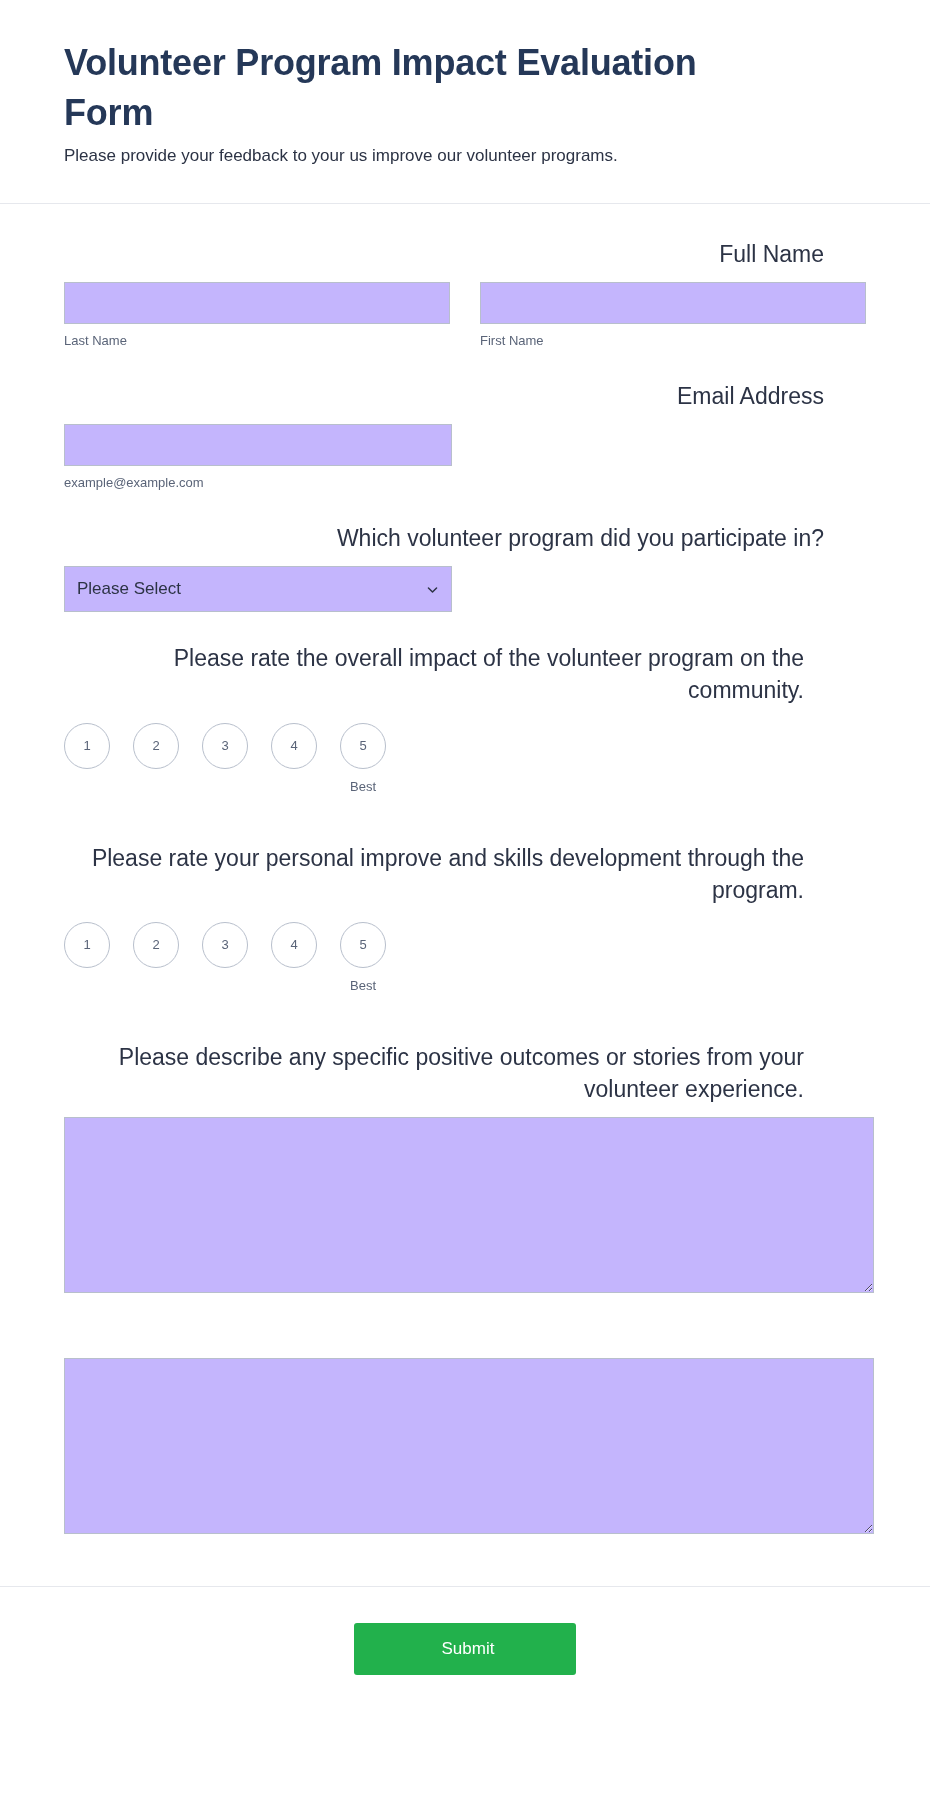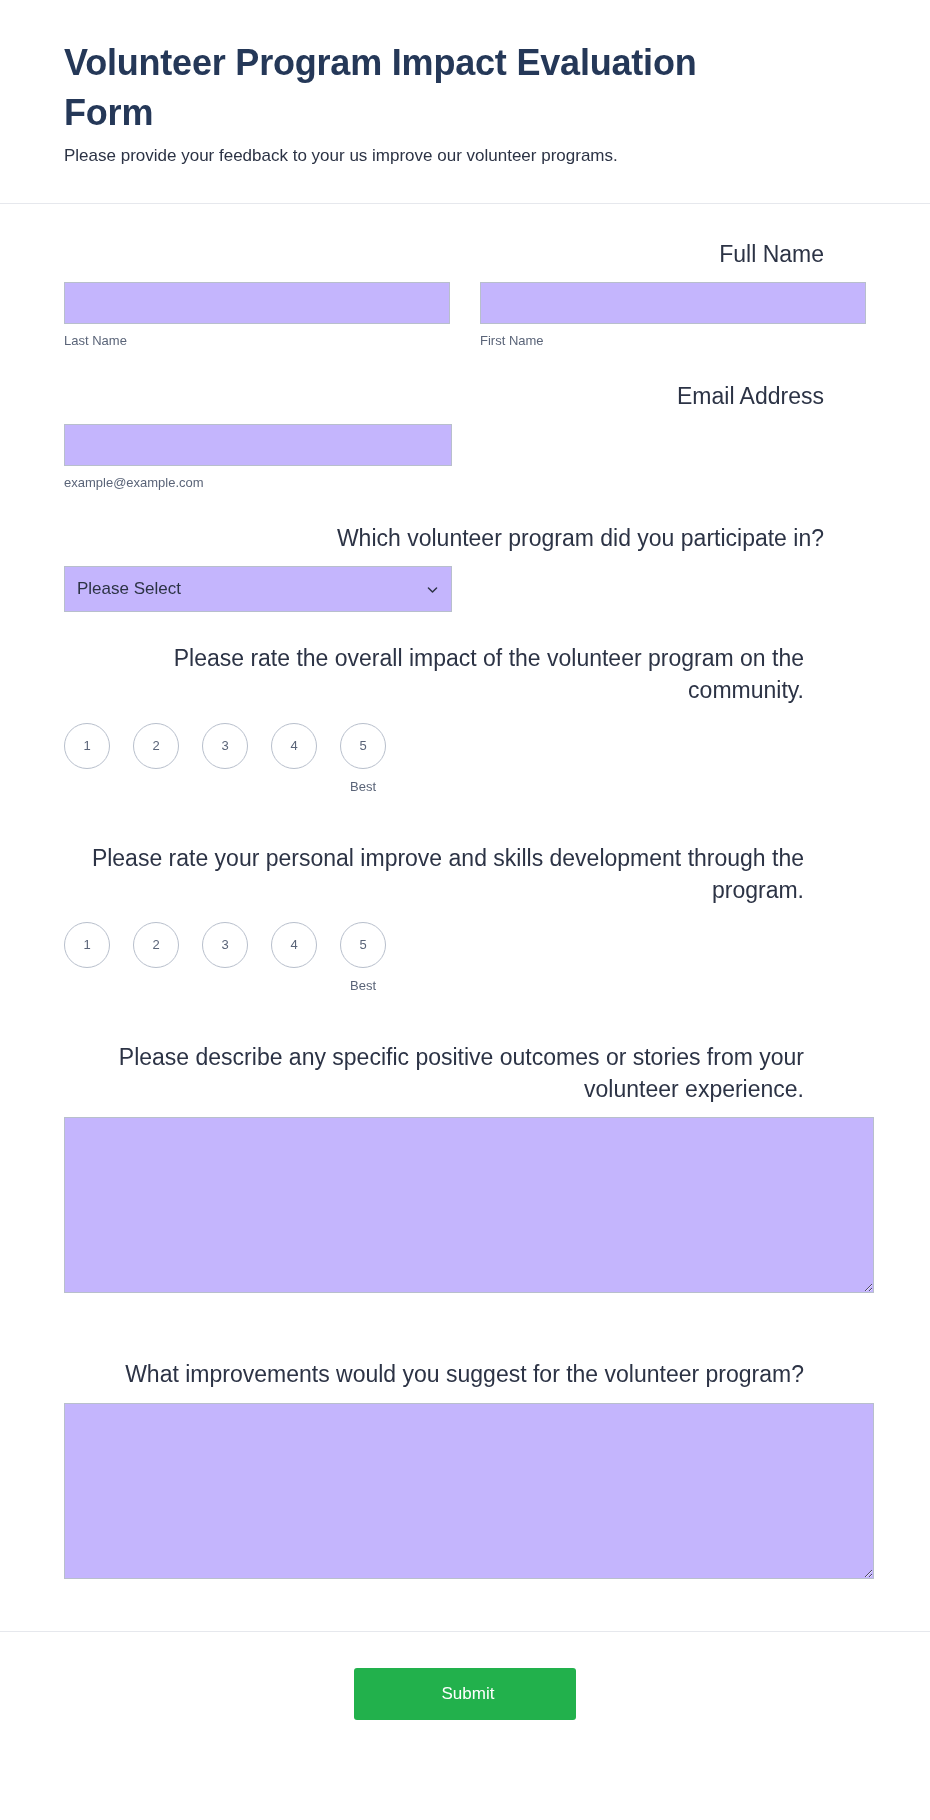--- a/index.html
+++ b/index.html
@@ -278,21 +278,20 @@
         </div>
       </div>
     </div>
 
     <div class="field-block gap-xl">
       <label class="field-label wide">Please describe any specific positive outcomes or stories from your volunteer experience.</label>
       <textarea class="textarea-lg" placeholder="" style=""></textarea>
     </div>
 
     <div class="field-block">
-      <label class="field-label wide">What improvements would you suggest for the volunteer program?</label>
       <textarea class="textarea-lg" placeholder="" style=""></textarea>
     </div>
 
   </div>
 
   <div class="form-footer">
     <button class="submit-btn">Submit</button>
   </div>
 
 </div>

